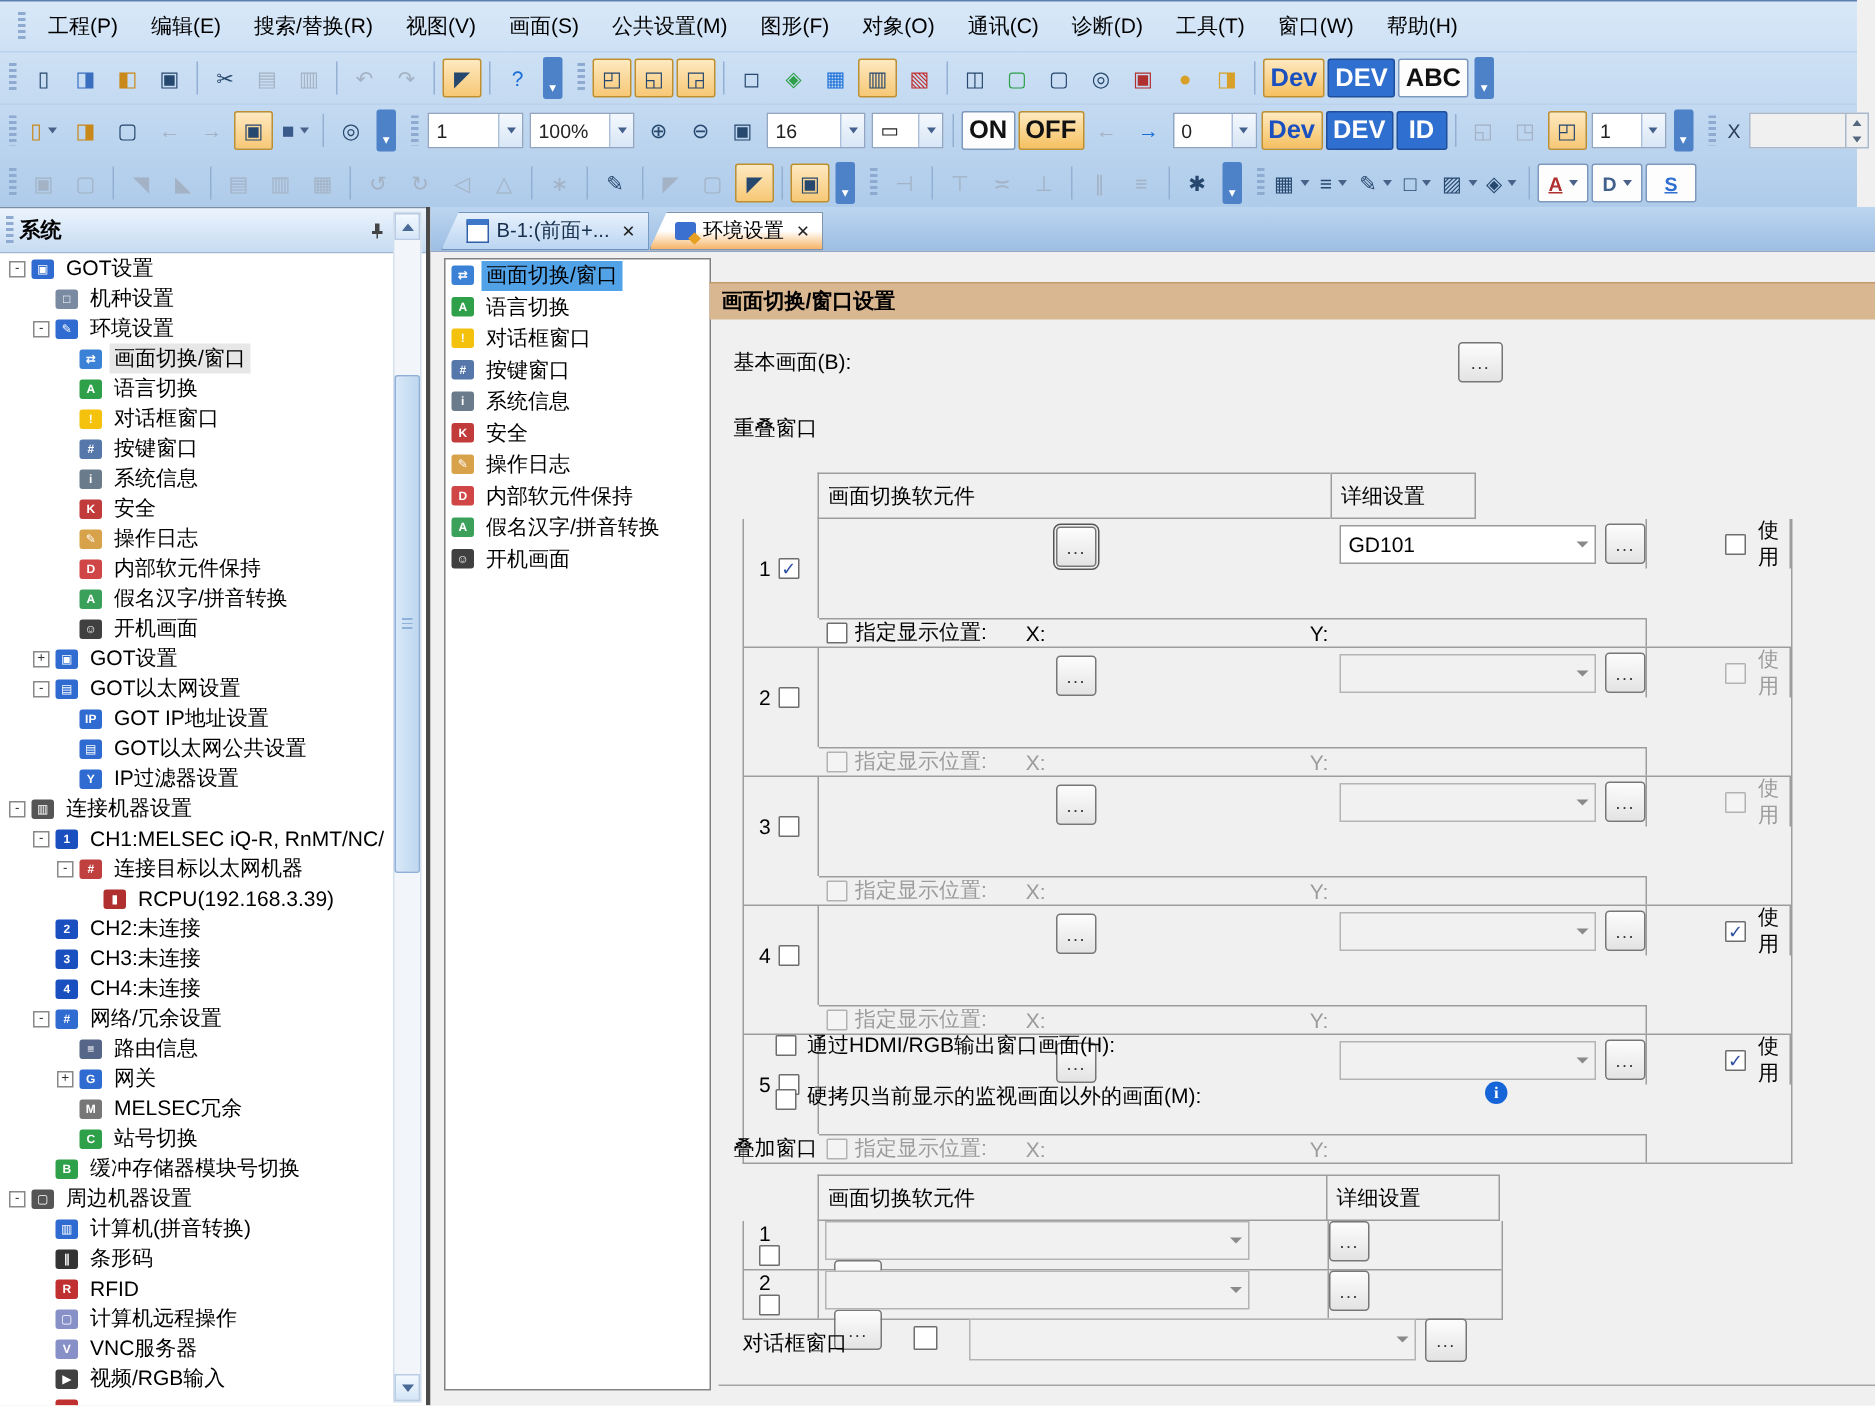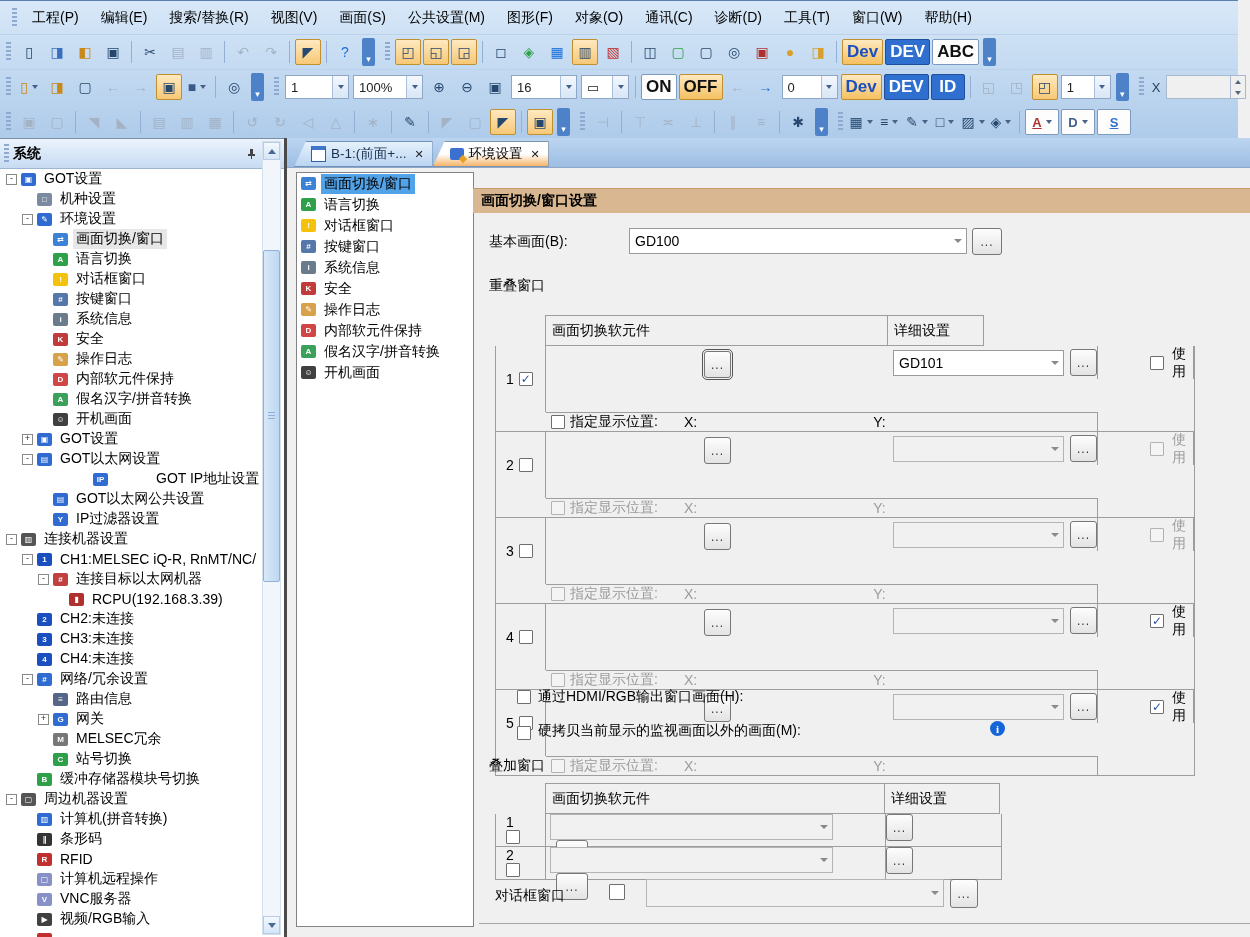--- a/index.html
+++ b/index.html
@@ -579,21 +579,21 @@
         <div class="titem" style="padding-left: 22px;">
           <span class="texp">+</span>
           <span class="ticon" style="background: rgb(47, 107, 208);">▣</span>
           <span class="tlabel">GOT设置</span>
         </div>
         <div class="titem" style="padding-left: 22px;">
           <span class="texp">-</span>
           <span class="ticon" style="background: rgb(47, 107, 208);">▤</span>
           <span class="tlabel">GOT以太网设置</span>
         </div>
-        <div class="titem" style="padding-left: 38px; gap: 40px;">
+        <div class="titem" style="padding-left: 38px;">
           <span class="tspace"></span>
           <span class="ticon" style="background: rgb(47, 107, 208);">IP</span>
           <span class="tlabel">GOT IP地址设置</span>
         </div>
         <div class="titem" style="padding-left: 38px;">
           <span class="tspace"></span>
           <span class="ticon" style="background: rgb(47, 107, 208);">▤</span>
           <span class="tlabel">GOT以太网公共设置</span>
         </div>
         <div class="titem" style="padding-left: 38px;">
@@ -768,26 +768,20 @@
         <div class="litem">
           <span class="ticon" style="background: rgb(64, 64, 64);">☺</span>
           <span class="tlabel">开机画面</span>
         </div>
       </div>
 
     <div class="content">
       <div class="cheader">画面切换/窗口设置</div>
 
       <div class="flabel" style="left:18px;top:66px;">基本画面(B):</div>
-      <div class="combo" style="left:158px;top:61px;width:338px;">
-        <span class="val">GD100</span>
-        <span class="cdd2">
-            <i></i>
-          </span>
-      </div>
       <button class="bbtn" style="position:absolute;left:501px;top:61px;width:30px;height:27px;">...</button>
 
       <div class="flabel" style="left:18px;top:110px;">重叠窗口</div>
 
       <div style="position:absolute;left:24px;top:148px;width:700px;">
         <div class="tblhead" id="ov-head">
             <div class="hc" style="width: 342px;">画面切换软元件</div>
             <div class="hc" style="width: 97px;">详细设置</div>
           </div>
         <div class="tblbody" id="ov-body">

